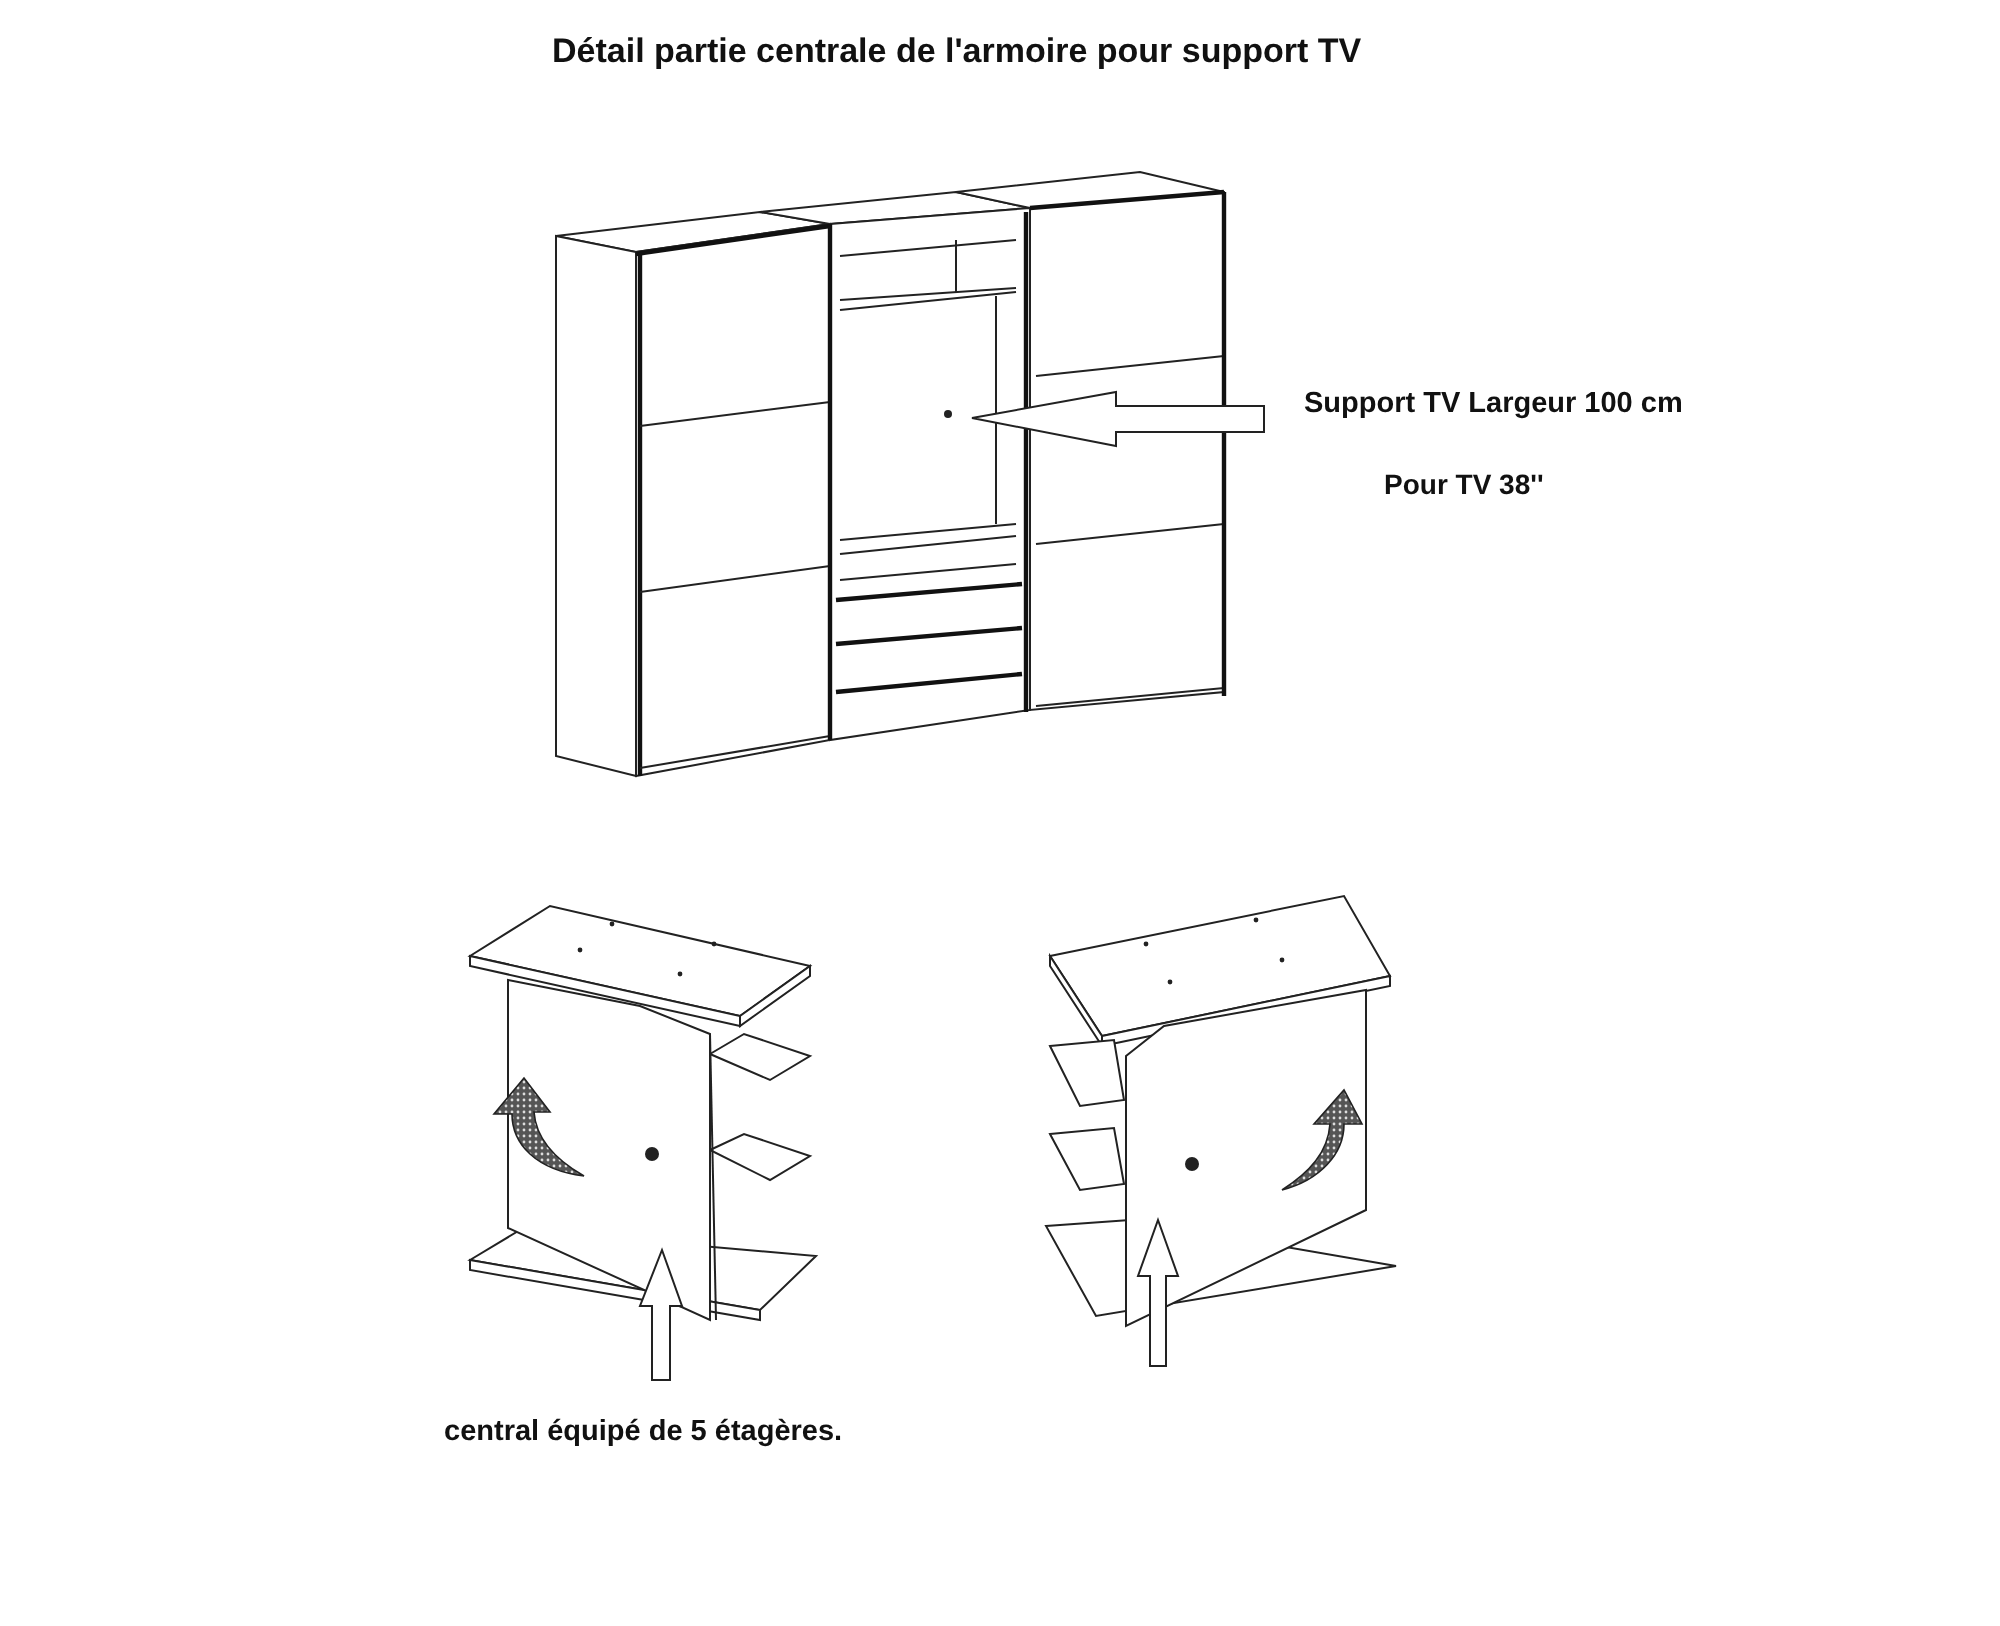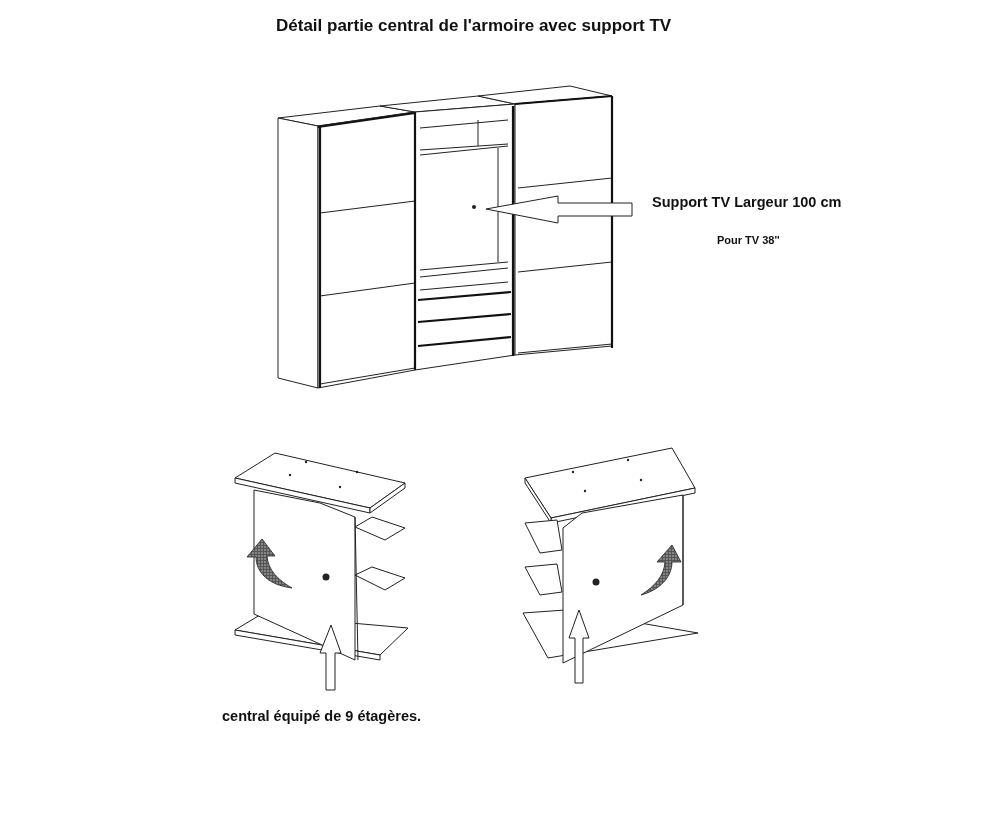--- a/index.html
+++ b/index.html
@@ -1,30 +1,30 @@
 <!DOCTYPE html>
 <html><head>
 <meta charset="utf-8">
 <style>
   html, body { margin: 0; padding: 0; background: #ffffff; }
   body { width: 1000px; height: 813px; position: relative; overflow: hidden;
          font-family: "Liberation Sans", sans-serif; color: #111; }
   .title { position: absolute; left: 276px; top: 16px; font-size: 17px; font-weight: bold; white-space: nowrap; }
   .label1 { position: absolute; left: 652px; top: 194px; font-size: 14.5px; font-weight: bold; white-space: nowrap; }
-  .label2 { position: absolute; left: 692px; top: 234px; font-size: 11px; font-weight: bold; white-space: nowrap; margin-left: 25px; }
+  .label2 { position: absolute; left: 692px; top: 234px; font-size: 14px; font-weight: bold; white-space: nowrap; }
   .caption { position: absolute; left: 222px; top: 707px; font-size: 14.5px; font-weight: bold; line-height: 19px; width: 600px; }
   svg.drawing { position: absolute; left: 0; top: 0; }
   svg .ln { fill: none; stroke: #222; stroke-width: 1; }
   svg .thick { fill: none; stroke: #111; stroke-width: 2.2; }
   svg .panel { fill: #fff; stroke: #222; stroke-width: 1; }
 </style>
 </head>
 <body>
 
-<div class="title">Détail partie central de l'armoire avec support TV</div>
+<div class="title">Détail partie centrale de l'armoire pour support TV</div>
 
 <svg class="drawing" width="1000" height="813" viewBox="0 0 1000 813">
   <defs>
     <pattern id="stipple" width="3" height="3" patternUnits="userSpaceOnUse">
       <rect width="3" height="3" fill="#555"></rect>
       <circle cx="1" cy="1" r="0.7" fill="#ddd"></circle>
     </pattern>
   </defs>
 
   <g>
@@ -105,14 +105,14 @@
     <circle cx="585" cy="491" r="1.2" fill="#222"></circle>
     <path d="M641,595 C660,590 672,577 672,562 L681,562 L672,545 L657,562 L665,562 C664,576 655,586 641,595 Z" fill="url(#stipple)" stroke="#222" stroke-width="0.8"></path>
     <polygon class="panel" points="579,610 589,638 583,638 583,683 575,683 575,638 569,638"></polygon>
   </g>
 </svg>
 
 <div class="label1">Support TV Largeur 100 cm</div>
 <div class="label2">Pour TV 38''</div>
 
 <div class="caption">
-  <div>central équipé de 9 étagères.</div>
+  <div>central équipé de 5 étagères.</div>
 </div>
 
 </body></html>

